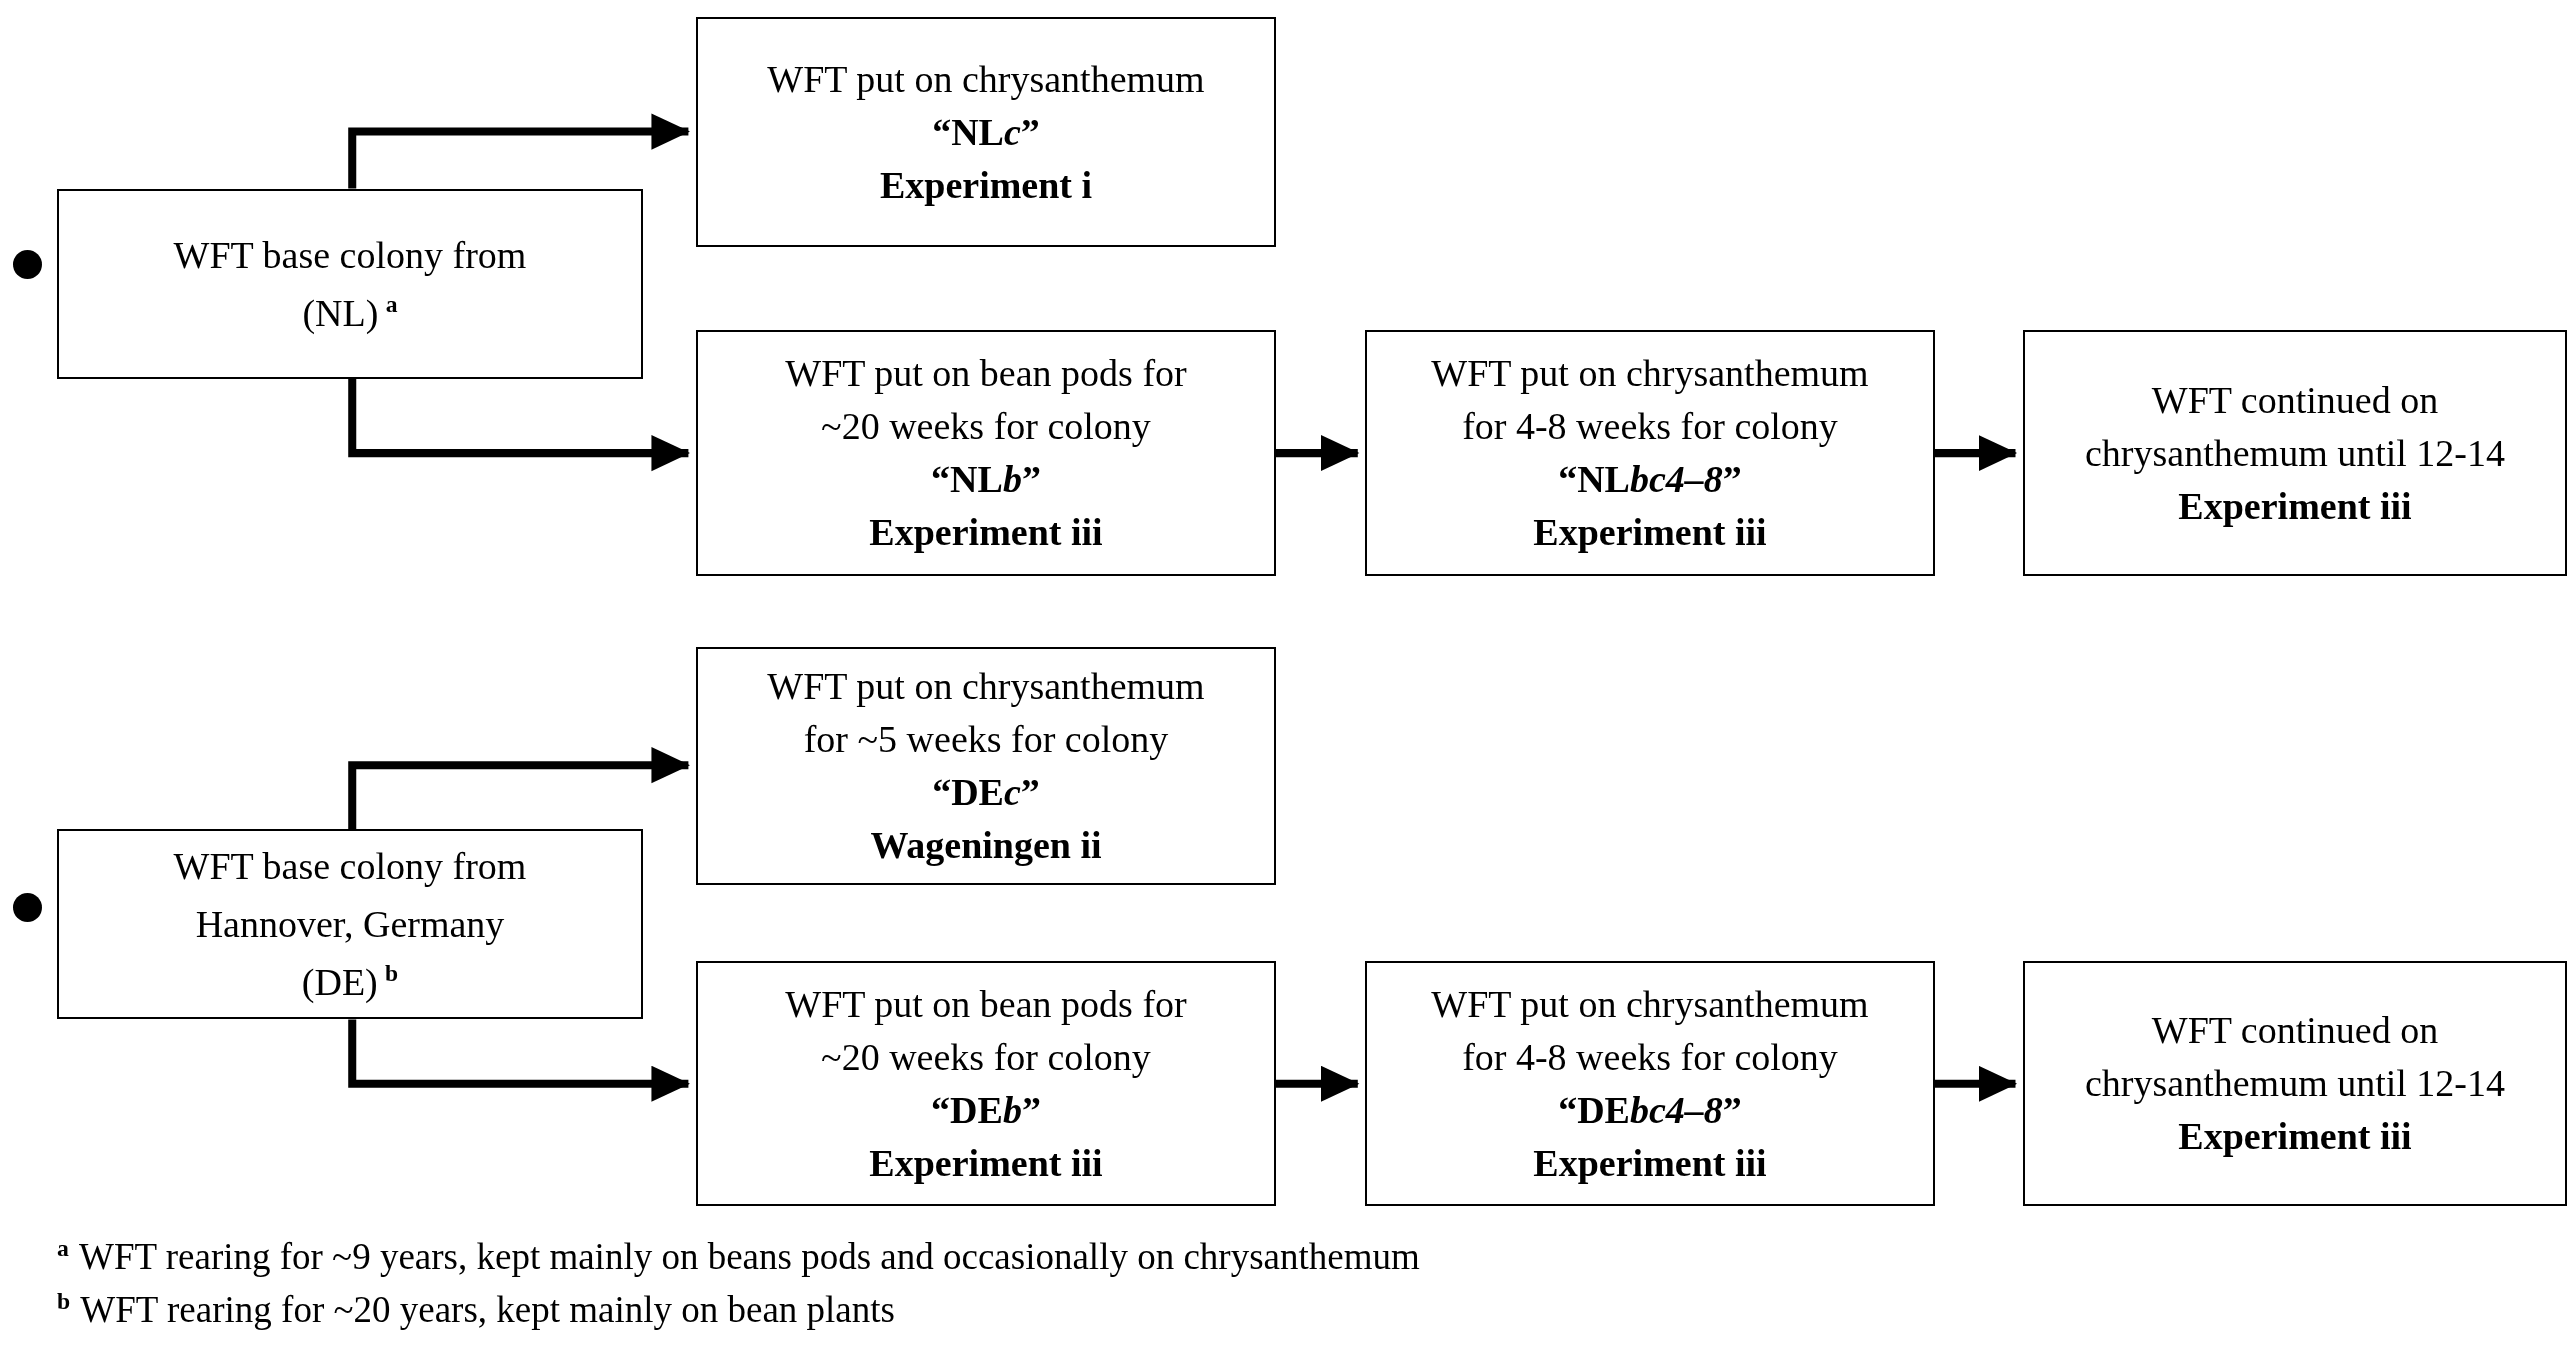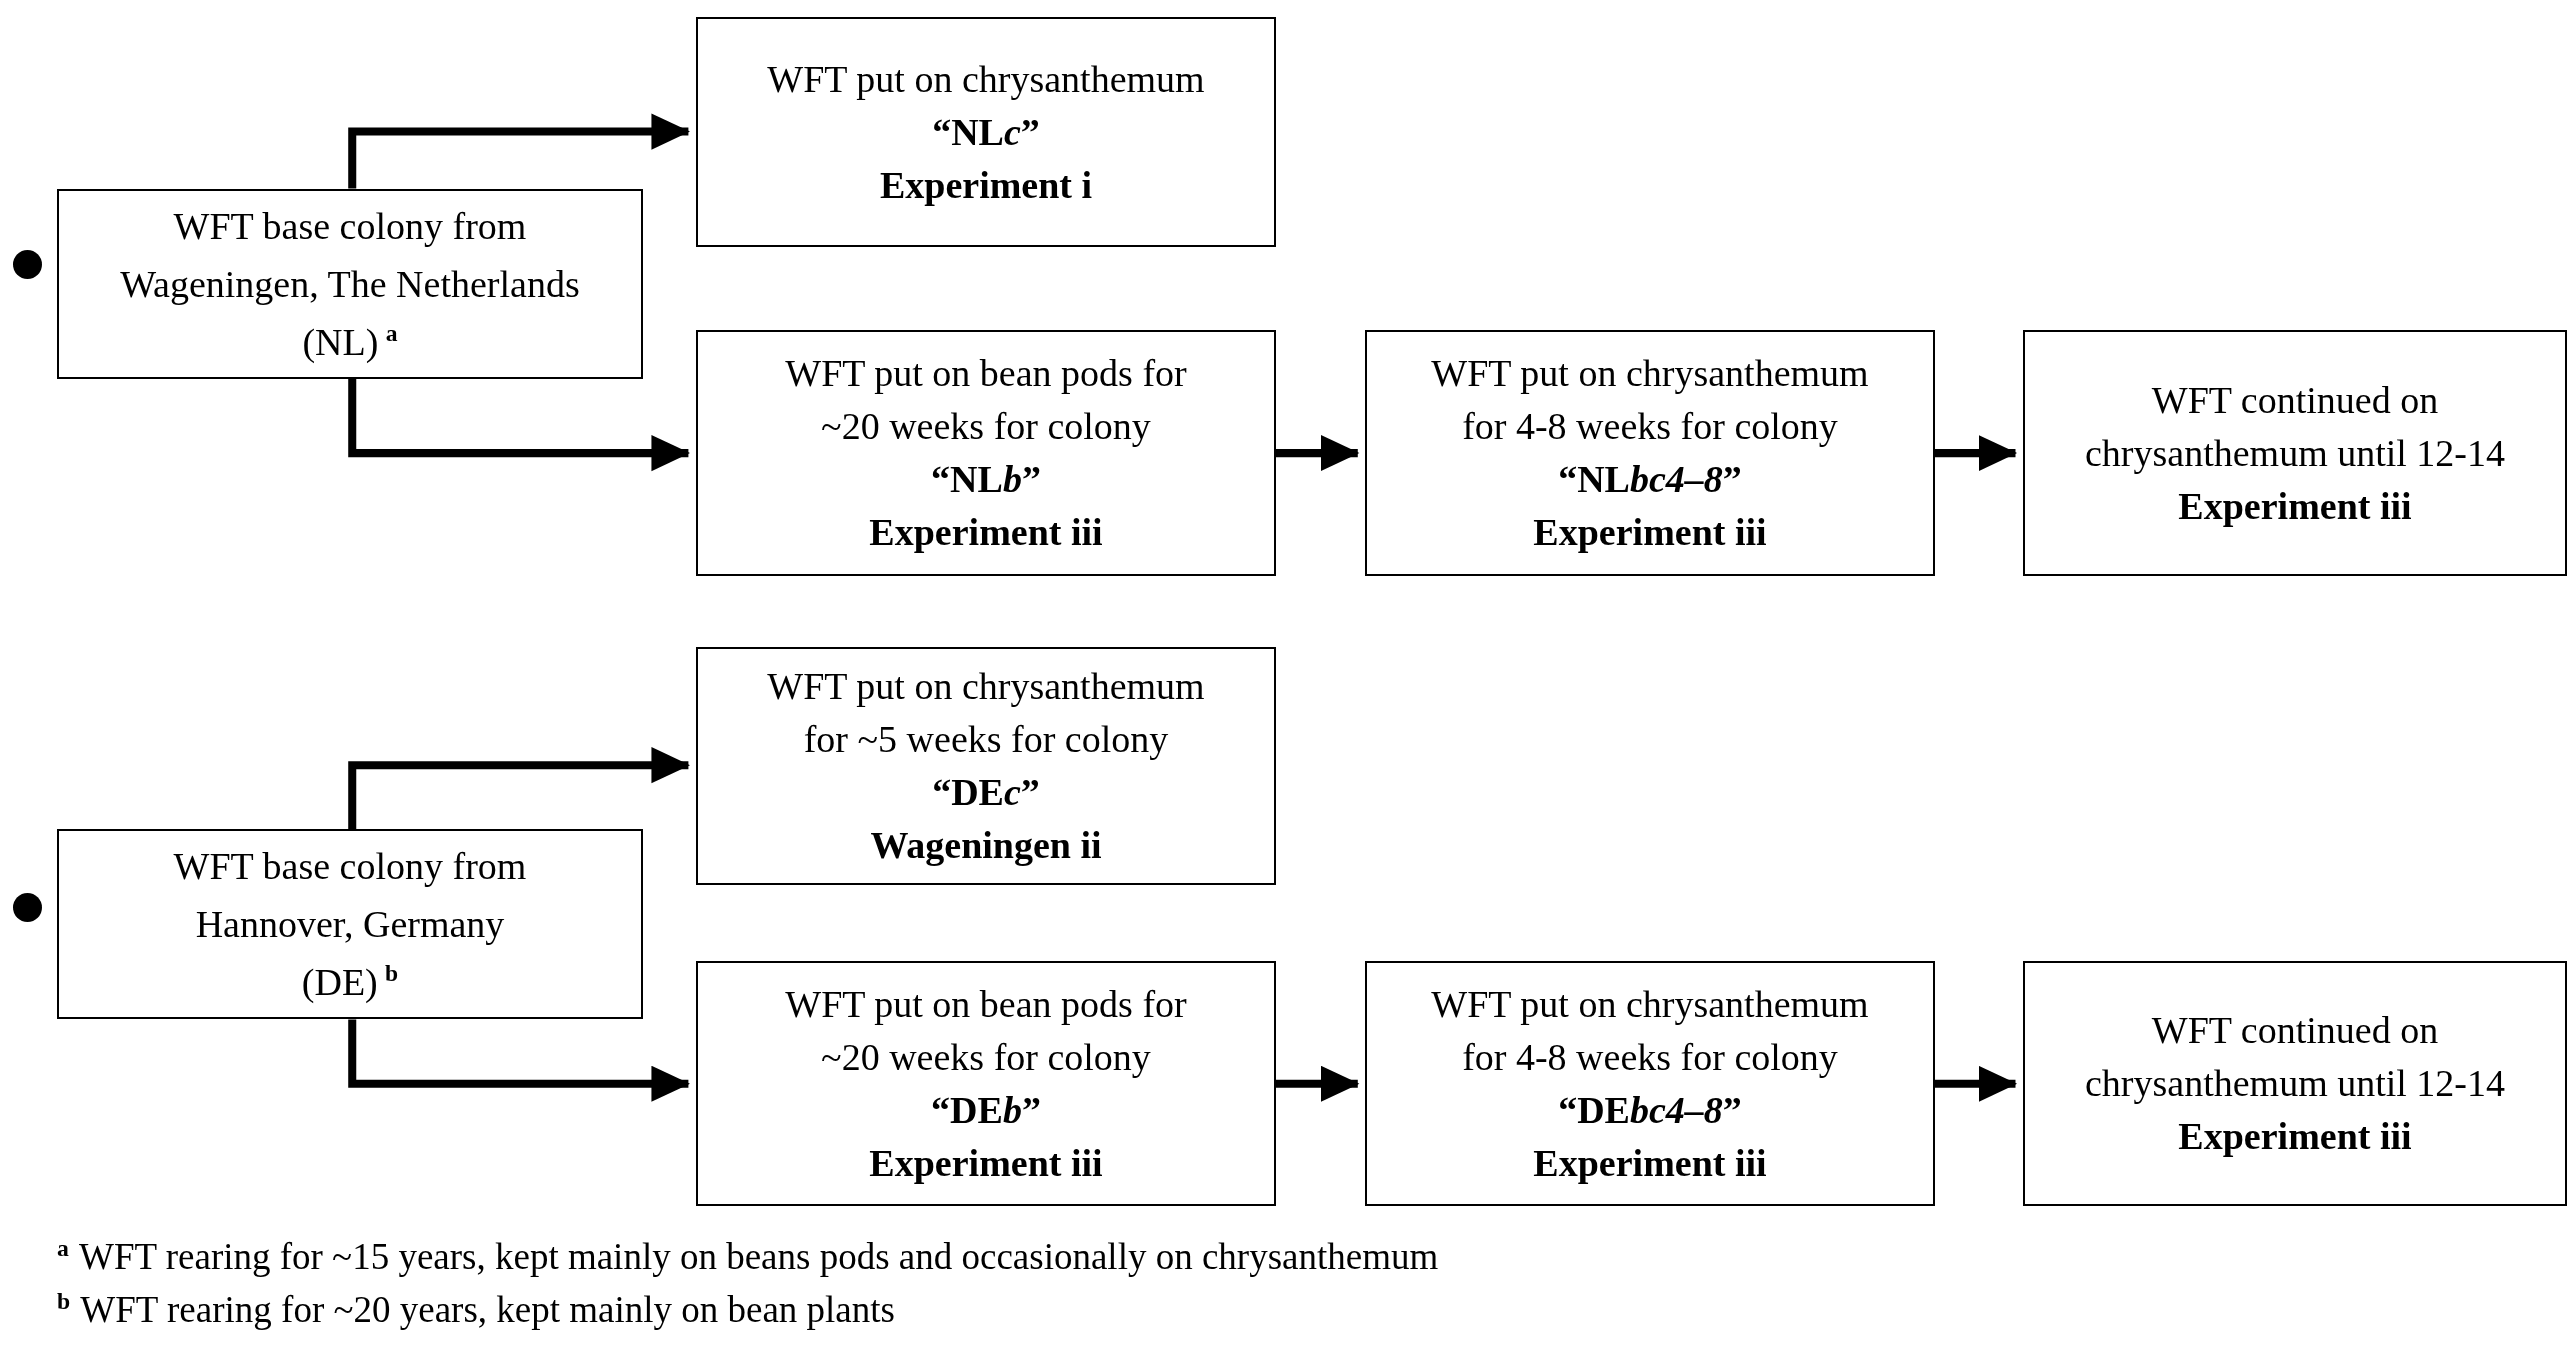--- a/index.html
+++ b/index.html
@@ -78,21 +78,20 @@
     <polyline points="482,1395 482,1483 942,1483" fill="none" stroke="#000000" stroke-width="11" marker-end="url(#arrow)"></polyline>
     <line x1="1742" y1="1483" x2="1858" y2="1483" stroke="#000000" stroke-width="11" marker-end="url(#arrow)"></line>
     <line x1="2645" y1="1483" x2="2758" y2="1483" stroke="#000000" stroke-width="11" marker-end="url(#arrow)"></line>
   </svg>
 
   <div class="bullet" style="left:13px;top:250px;"></div>
   <div class="bullet" style="left:13px;top:893px;"></div>
 
   <div class="box base" style="left:57px;top:189px;width:586px;height:190px;">
     <div class="line">WFT base colony from</div>
-    <div class="line">Wageningen, The Netherlands</div>
     <div class="line"><span>(NL)</span><sup class="fnref">a</sup></div>
   </div>
 
   <div class="box" style="left:696px;top:17px;width:580px;height:230px;">
     <div class="line">WFT put on chrysanthemum</div>
     <div class="line"><span></span><span class="b">“</span><span class="b">NL</span><span class="bi">c</span><span class="b">”</span></div>
     <div class="line b">Experiment i</div>
   </div>
 
   <div class="box" style="left:696px;top:330px;width:580px;height:246px;">
@@ -142,20 +141,20 @@
     <div class="line b">Experiment iii</div>
   </div>
 
   <div class="box" style="left:2023px;top:961px;width:544px;height:245px;">
     <div class="line">WFT continued on</div>
     <div class="line">chrysanthemum until 12-14</div>
     <div class="line b">Experiment iii</div>
   </div>
 
   <div class="footnote" style="top:1236px;">
-    <sup class="fnmark">a</sup><span>WFT rearing for ~15 years, kept mainly on beans pods and occasionally on chrysanthemum</span>
+    <sup class="fnmark">a</sup><span>WFT rearing for ~9 years, kept mainly on beans pods and occasionally on chrysanthemum</span>
   </div>
   <div class="footnote" style="top:1289px;">
     <sup class="fnmark">b</sup><span>WFT rearing for ~20 years, kept mainly on bean plants</span>
   </div>
 
 </div>
 
 
 </body></html>

